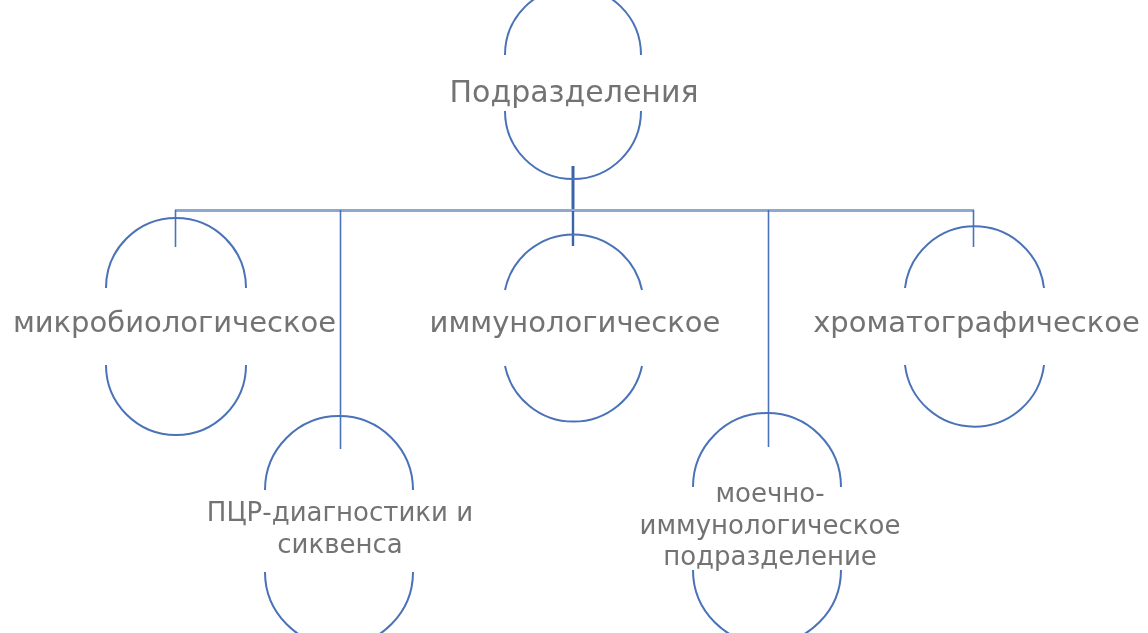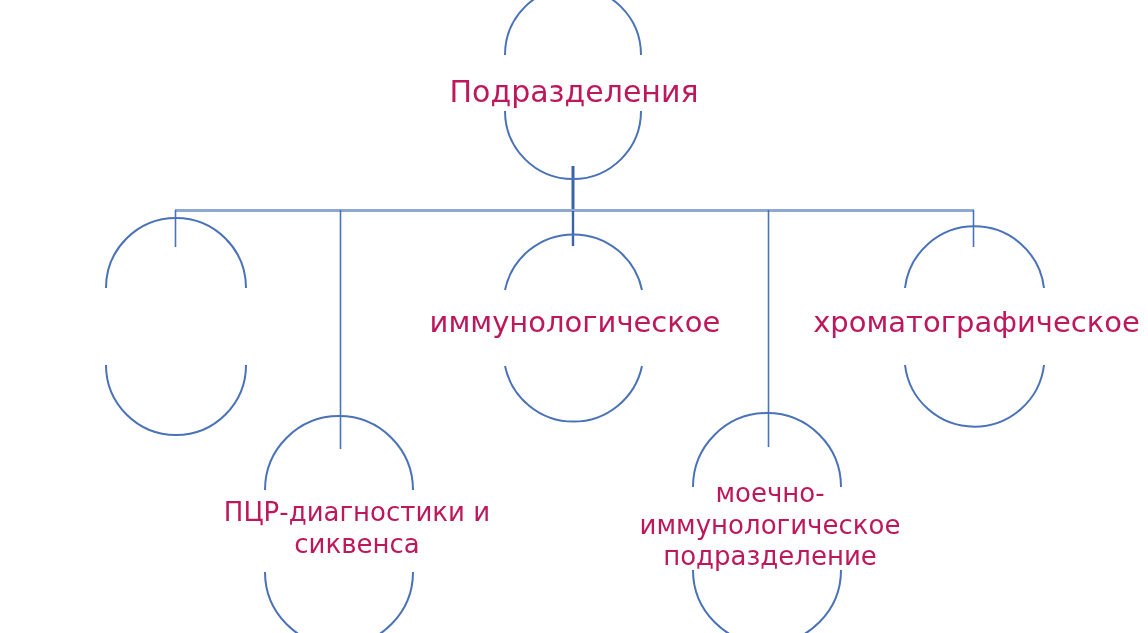--- a/index.html
+++ b/index.html
@@ -18,21 +18,21 @@
   #diagram-svg {
     position: absolute;
     left: 0;
     top: 0;
     width: 1148px;
     height: 633px;
   }
   .node-label {
     position: absolute;
     text-align: center;
-    color: #be185d;
+    color: #737373;
     font-family: "DejaVu Sans", "Liberation Sans", sans-serif;
     font-weight: 400;
     white-space: pre;
     line-height: 1.22;
     letter-spacing: 0px;
   }
   .node-root {
     left: 374px;
     top: 74px;
     width: 400px;
@@ -50,21 +50,21 @@
     width: 310px;
     font-size: 29px;
   }
   .node-chromo {
     left: 805px;
     top: 305px;
     width: 343px;
     font-size: 29px;
   }
   .node-pcr {
-    left: 202px;
+    left: 185px;
     top: 497px;
     width: 310px;
     font-size: 26px;
   }
   .node-wash {
     left: 625px;
     top: 478px;
     width: 290px;
     font-size: 26px;
   }
@@ -119,20 +119,21 @@
     </g>
 
     <g>
       <path d="M 693 487 A 74 74 0 0 1 841 487" fill="none" stroke="#4A72B8" stroke-width="2"></path>
       <path d="M 693 570 A 74 74 0 0 0 841 570" fill="none" stroke="#4A72B8" stroke-width="2"></path>
     </g>
   </svg>
 
   <div class="node-label node-root">Подразделения</div>
 
+  <div class="node-label node-micro">микробиологическое</div>
 
   <div class="node-label node-chromo">хроматографическое</div>
 
   <div class="node-label node-immuno">иммунологическое</div>
 
   <div class="node-label node-pcr">ПЦР-диагностики и
 сиквенса</div>
 
   <div class="node-label node-wash">моечно-
 иммунологическое

